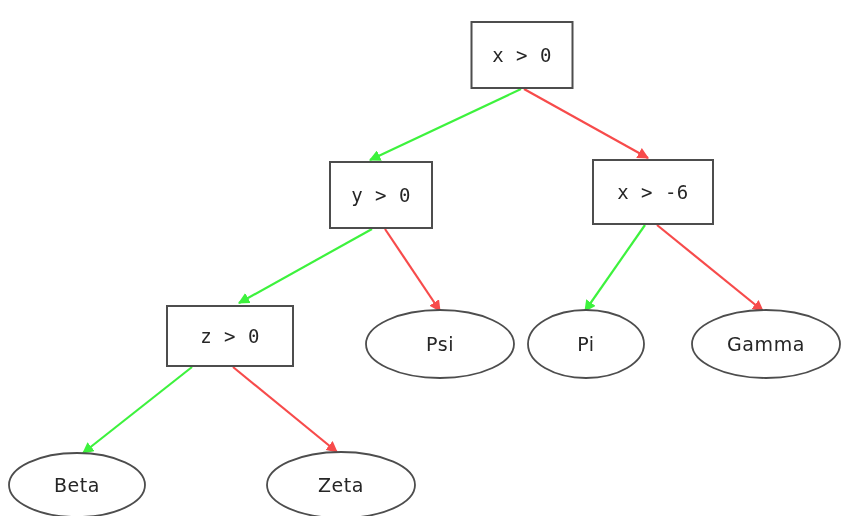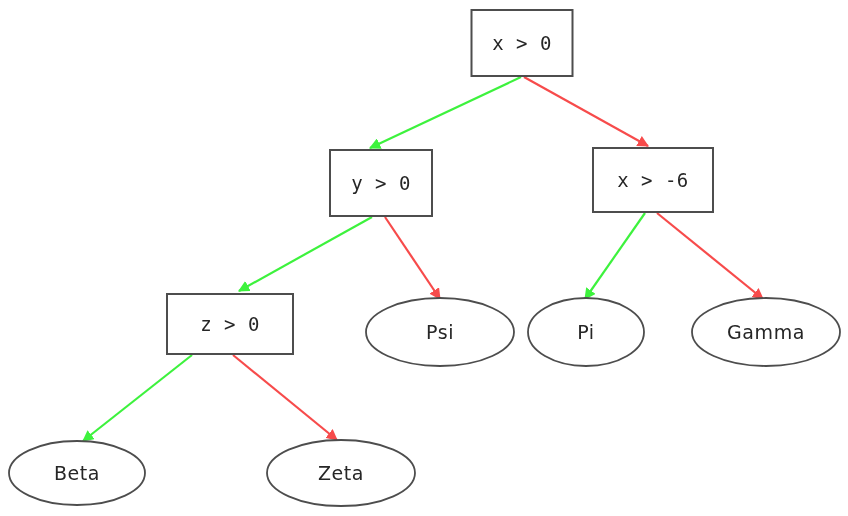--- a/index.html
+++ b/index.html
@@ -12,20 +12,21 @@
     width: 848px;
     height: 516px;
     overflow: hidden;
     font-family: "DejaVu Sans", sans-serif;
   }
   #diagram-root {
     position: relative;
     width: 848px;
     height: 428px;
     background: #ffffff;
+    margin-top: 12px;
   }
   svg#tree-svg {
     display: block;
     width: 848px;
     height: 516px;
   }
   .node-shape {
     fill: #ffffff;
     stroke: #4d4d4d;
     stroke-width: 2;

